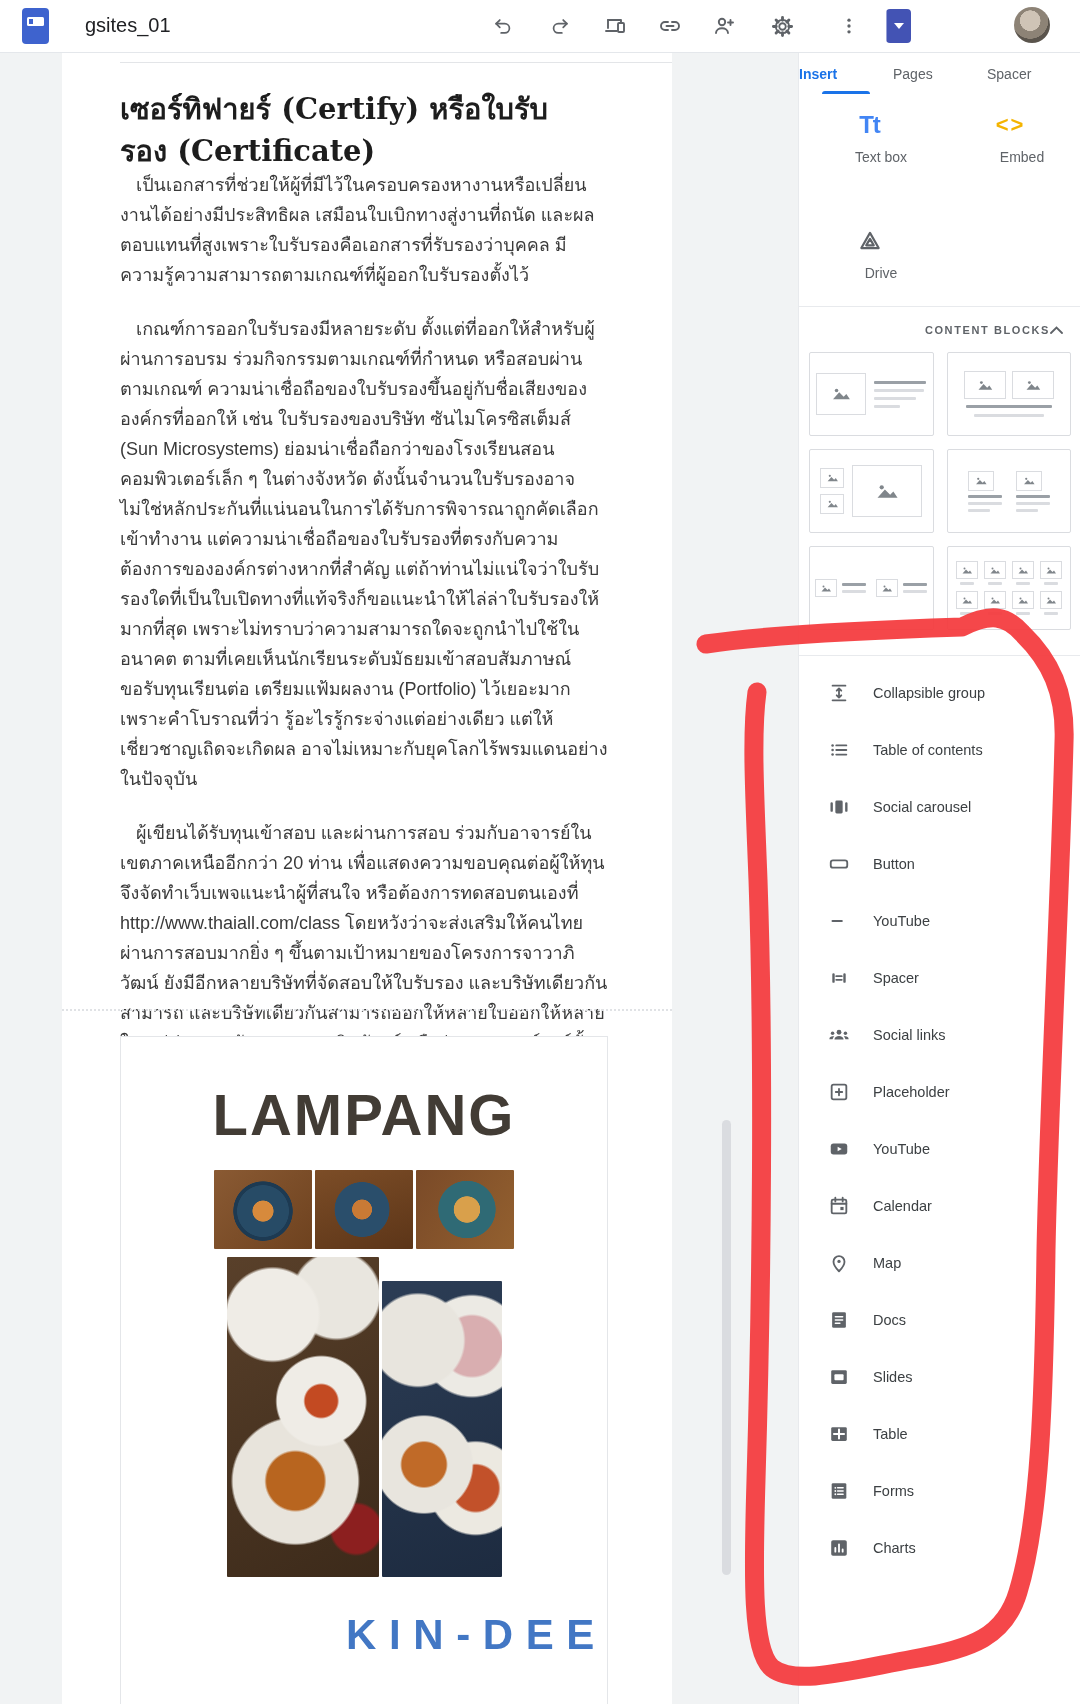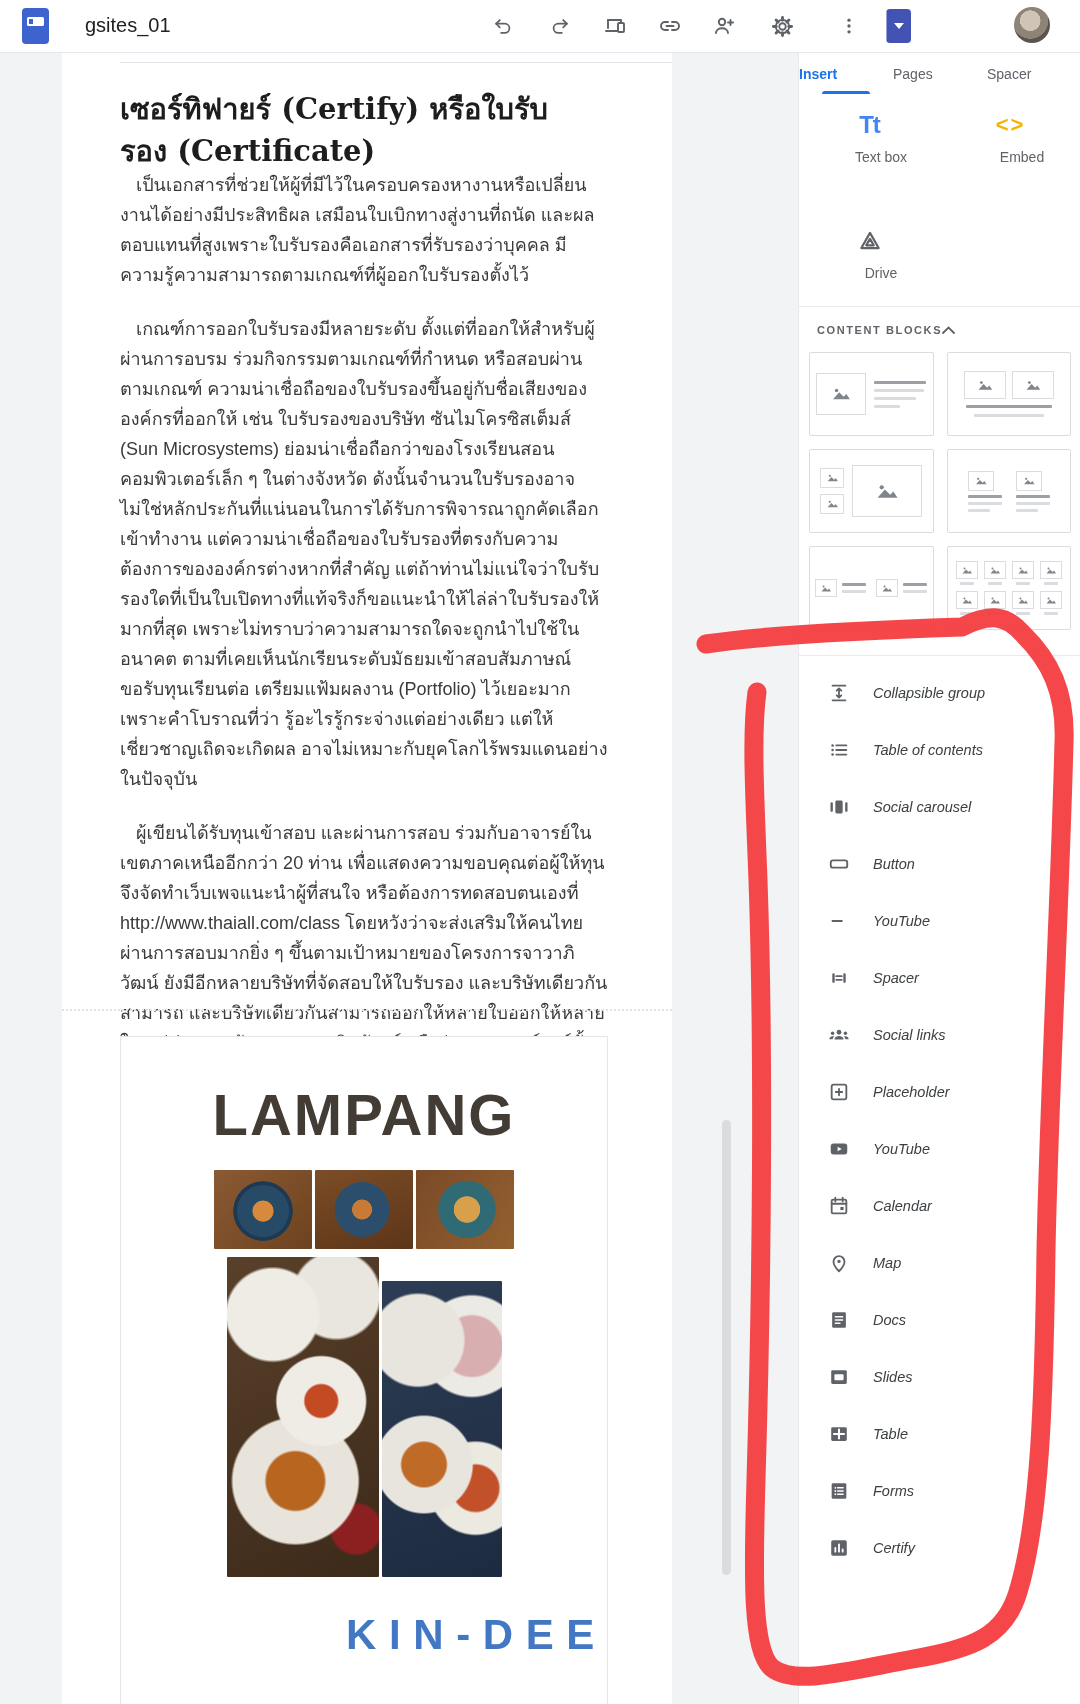--- a/index.html
+++ b/index.html
@@ -75,33 +75,33 @@
   .tab{flex:1;text-align:left;padding-top:14px;font-size:14px;color:#5f6368;cursor:pointer;position:relative;}
   .tab.active{color:#1a73e8;font-weight:bold;}
   .tab.active .underline{position:absolute;left:50%;margin-left:-24px;bottom:0;width:48px;height:3px;background:#1a73e8;border-radius:3px 3px 0 0;}
   .tiles{position:absolute;left:0;top:58px;width:282px;height:190px;display:grid;grid-template-columns:1fr 1fr;row-gap:42px;}
   .tile{text-align:center;cursor:pointer;}
   .tile .ic{height:30px;display:flex;align-items:center;justify-content:center;font-weight:bold;}
   .tile .lbl{margin-top:9px;font-size:14px;color:#5f6368;padding-left:23px;}
   .tt{color:#4285f4;font-size:24px;font-weight:bold;letter-spacing:-1px;}
   .embed-ic{color:#f4b400;font-size:22px;font-weight:bold;letter-spacing:2px;}
   .pdiv1{position:absolute;left:0;top:254px;width:282px;border-top:1px solid #e8eaed;}
-  .cb-head{position:absolute;left:18px;top:272px;width:246px;display:flex;justify-content:flex-start;align-items:center;}
+  .cb-head{position:absolute;left:18px;top:272px;width:246px;display:flex;justify-content:flex-end;align-items:center;}
   .cb-label{font-size:11px;letter-spacing:1.6px;color:#5f6368;font-weight:bold;}
   .cb-grid{position:absolute;left:10px;top:300px;width:262px;display:grid;grid-template-columns:1fr 1fr;gap:13px;}
   .cbc{height:82px;background:#fff;border:1px solid #dadce0;border-radius:2px;display:flex;align-items:center;justify-content:center;cursor:pointer;}
   .mimg{background:#fff;border:1px solid #dadce0;display:flex;align-items:center;justify-content:center;}
   .mimg svg{fill:#80868b;}
   .ln{height:3px;background:#dadce0;border-radius:1px;}
   .ln.dark{background:#9aa0a6;}
   .col{display:flex;flex-direction:column;}
   .row{display:flex;flex-direction:row;}
   .pdiv2{position:absolute;left:0;top:603px;width:282px;border-top:1px solid #e8eaed;}
 
-  .ilist{position:absolute;left:0;top:612px;width:282px;font-style:italic;}
+  .ilist{position:absolute;left:0;top:612px;width:282px;}
   .li{height:57px;display:flex;align-items:center;cursor:pointer;}
   .li .lic{width:24px;height:24px;margin-left:28px;display:flex;align-items:center;justify-content:center;}
   .li .lic svg{stroke:#5f6368;fill:none;stroke-width:2;stroke-linecap:round;stroke-linejoin:round;}
   .li .lic svg .fil{fill:#5f6368;stroke:none;}
   .li .ltx{margin-left:22px;font-size:14.5px;color:#3c4043;}
 
   
   .annot{position:absolute;left:0;top:0;width:1080px;height:1704px;pointer-events:none;z-index:9;}
 </style>
 </head>
@@ -606,21 +606,21 @@
       </div>
       <div class="li">
         <div class="lic">
             <svg width="22" height="22" viewBox="0 0 24 24">
               <rect class="fil" x="3.5" y="3.5" width="17" height="17" rx="2"></rect>
               <g stroke="#fff" stroke-width="2">
                 <path d="M8 16v-4M12 16V8M16 16v-2.5"></path>
               </g>
             </svg>
           </div>
-        <div class="ltx">Certify</div>
+        <div class="ltx">Charts</div>
       </div>
     </div>
   </div>
 
   <svg class="annot" viewBox="0 0 1080 1704">
     <path d="M706 644 C 780 633, 900 629, 962 627
              C 990 613, 1006 615, 1022 633
              C 1050 660, 1066 692, 1064 742
              C 1060 900, 1049 1100, 1046 1250
              C 1044 1400, 1040 1520, 1018 1592

